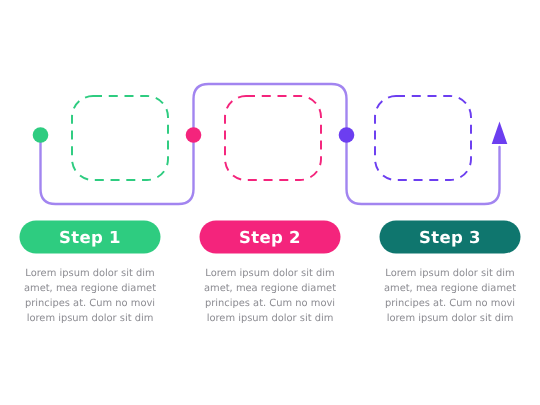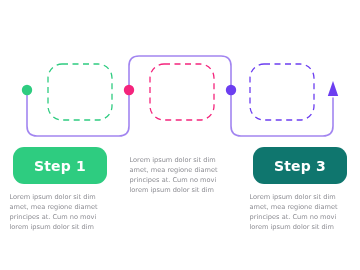--- a/index.html
+++ b/index.html
@@ -43,38 +43,39 @@
   }
   .column {
     width: 120px;
     display: flex;
     flex-direction: column;
     align-items: center;
   }
 
   .step-pill {
     width: 94px;
-    height: 37px;
+    height: 22px;
     border-radius: 11px;
     display: flex;
     align-items: center;
     justify-content: center;
     color: #ffffff;
-    font-size: 14px;
+    font-size: 11px;
     font-weight: bold;
     letter-spacing: 0.2px;
     box-sizing: border-box;
   }
 
   .step-desc {
     margin-top: 9px;
     width: 101px;
     color: #8d8d93;
     font-size: 6.6px;
     line-height: 9.9px;
+    text-align: center;
   }
 </style>
 </head>
 <body>
 
 <div id="infographic">
 
   <svg id="connector-layer" viewBox="0 0 360 270">
 
     <path d="M 27 93
@@ -106,20 +107,21 @@
   </svg>
 
   <div class="columns">
 
     <div class="column">
       <div class="step-pill" style="background:#2ecc80">Step 1</div>
       <div class="step-desc">Lorem ipsum dolor sit dim amet, mea regione diamet principes at. Cum no movi lorem ipsum dolor sit dim</div>
     </div>
 
     <div class="column">
+      <div class="step-pill" style="background:#f4247c">Step 2</div>
       <div class="step-desc">Lorem ipsum dolor sit dim amet, mea regione diamet principes at. Cum no movi lorem ipsum dolor sit dim</div>
     </div>
 
     <div class="column">
       <div class="step-pill" style="background:#0f766e">Step 3</div>
       <div class="step-desc">Lorem ipsum dolor sit dim amet, mea regione diamet principes at. Cum no movi lorem ipsum dolor sit dim</div>
     </div>
 
   </div>
 </div>

